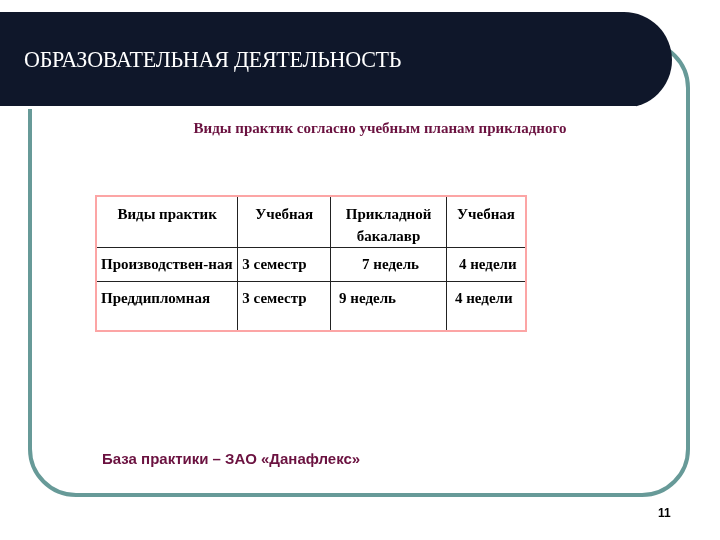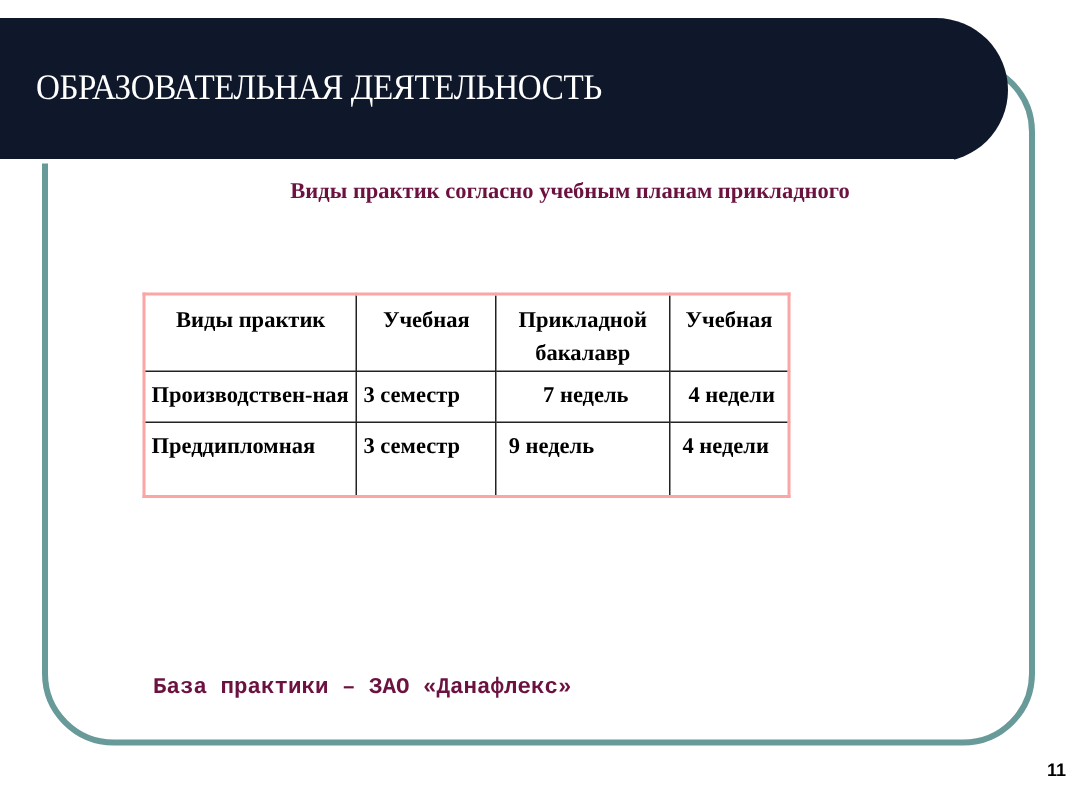--- a/index.html
+++ b/index.html
@@ -46,27 +46,27 @@
     }
     table.practices th { text-align: center; font-size: 15px; line-height: 22px; padding-top: 6px; }
     .c1 { width: 163px; } .c2 { width: 118px; } .c3 { width: 135px; } .c4 { width: 86px; }
     .r-head { height: 45px; }
     .r-1 { height: 48px; }
     .r-2 { height: 34px; }
     .r-3 { height: 49px; }
     .r-4 { height: 26px; }
     .footer-note {
       position: absolute; left: 102px; top: 450px;
-      color: #6b1240; font-family: Liberation Mono, monospace;
+      color: #6b1240; font-family: Liberation Sans, sans-serif;
       font-weight: bold; font-size: 15px; white-space: nowrap;
     }
     .page-number {
       position: absolute; left: 658px; top: 506px;
       font-family: "Liberation Sans", sans-serif; font-weight: bold;
-      font-size: 12px; color: #000000; margin-left: 40px;
+      font-size: 12px; color: #000000;
     }
   </style>
 </head>
 <body>
 
 <div class="frame"></div>
 
 <div class="banner">
   <div class="banner-title">ОБРАЗОВАТЕЛЬНАЯ ДЕЯТЕЛЬНОСТЬ</div>
   <div class="banner-line"></div>

